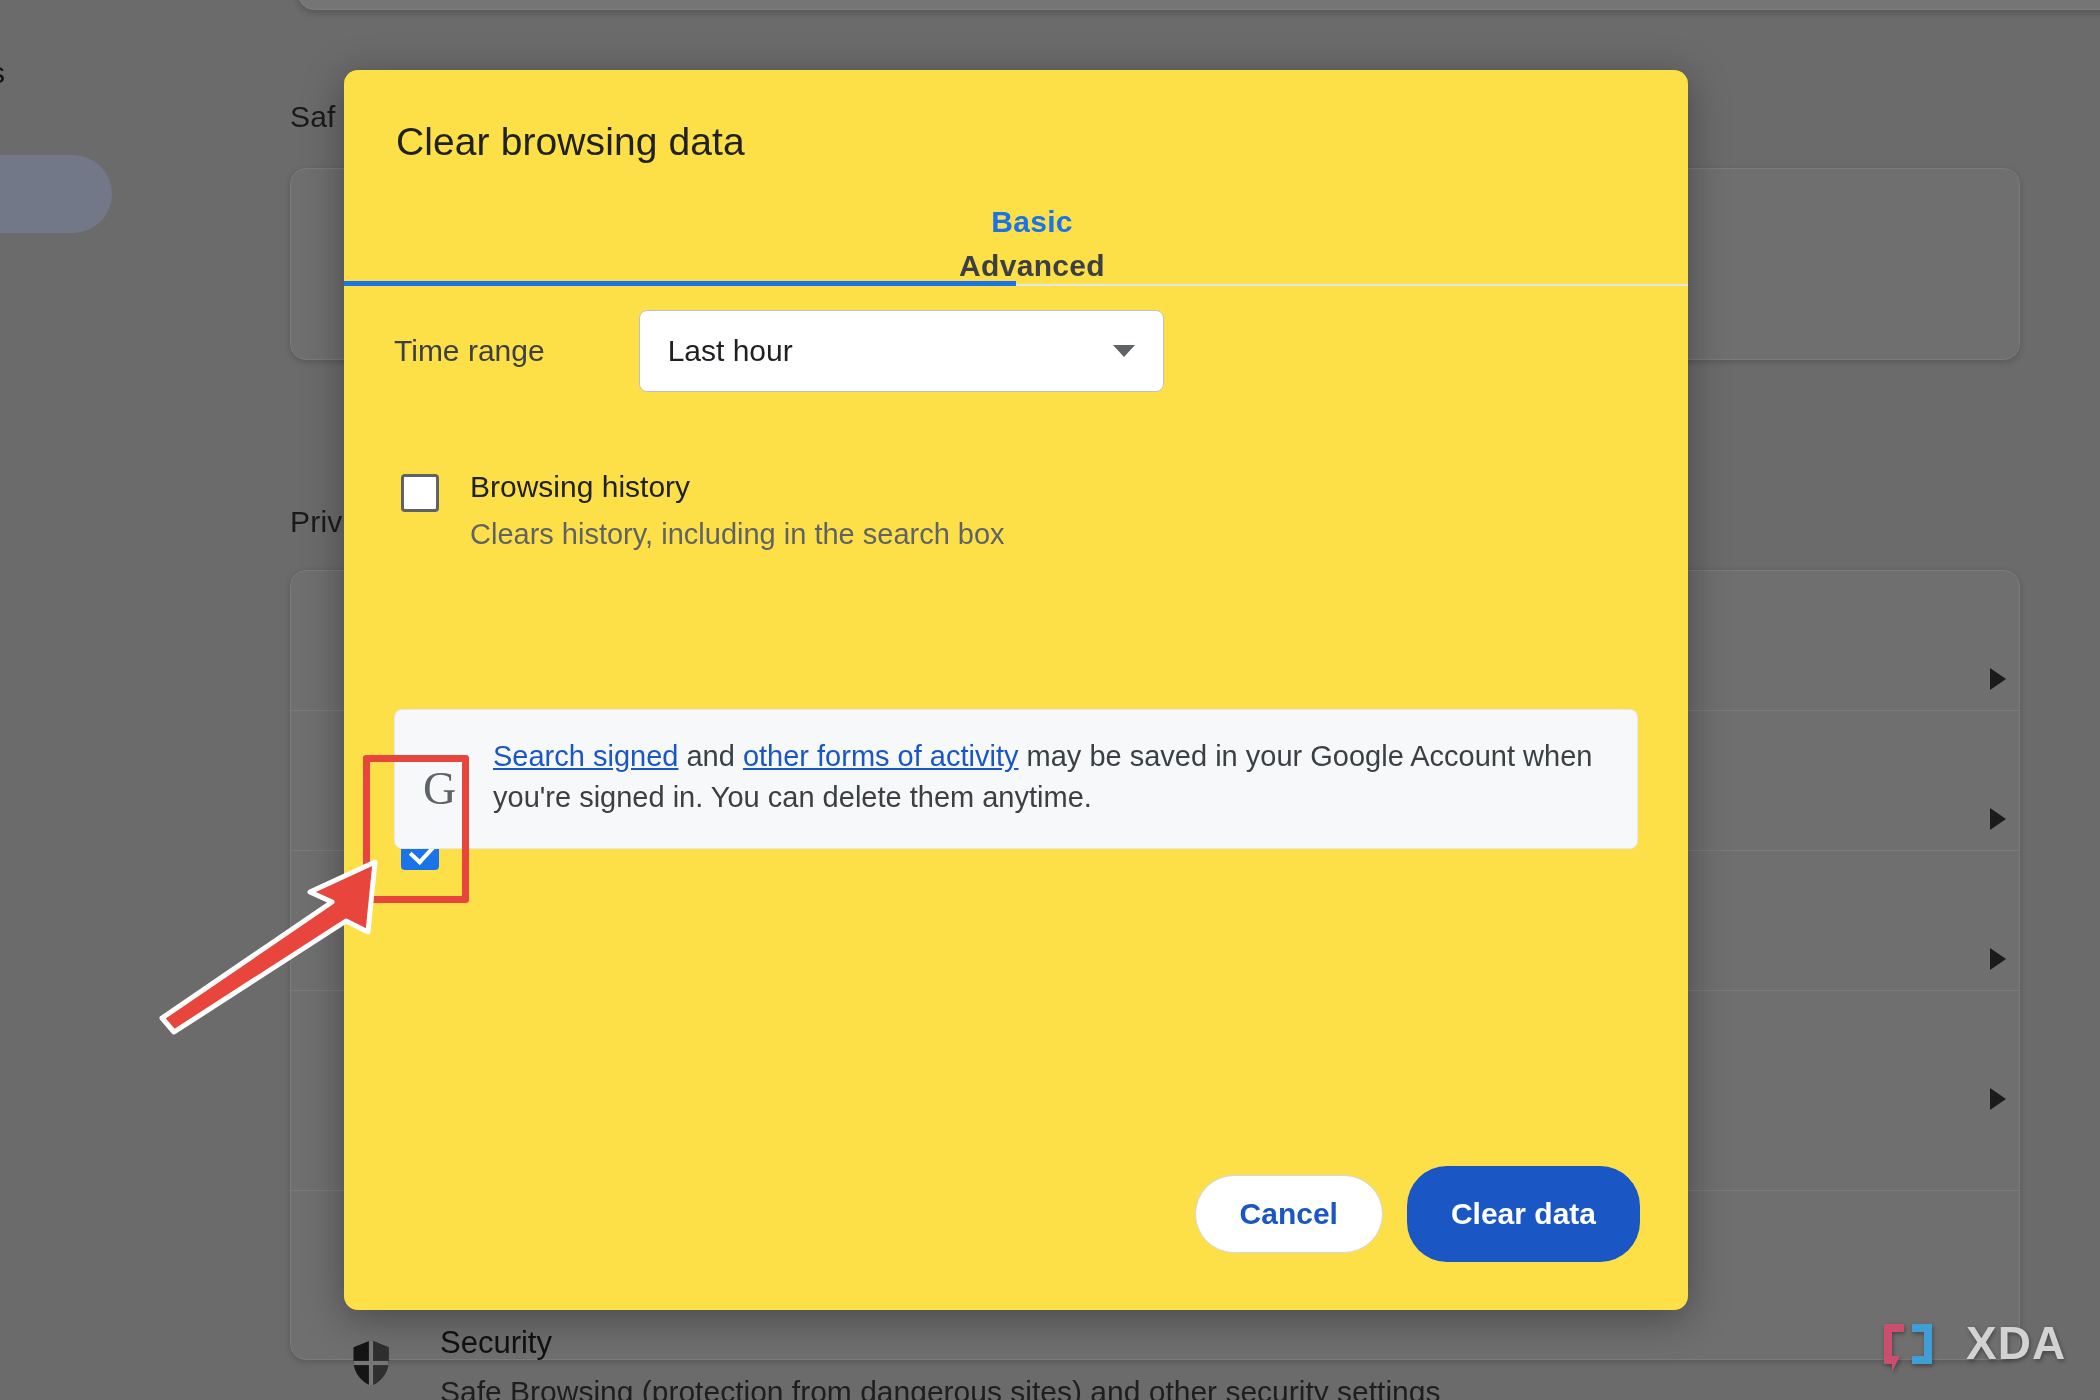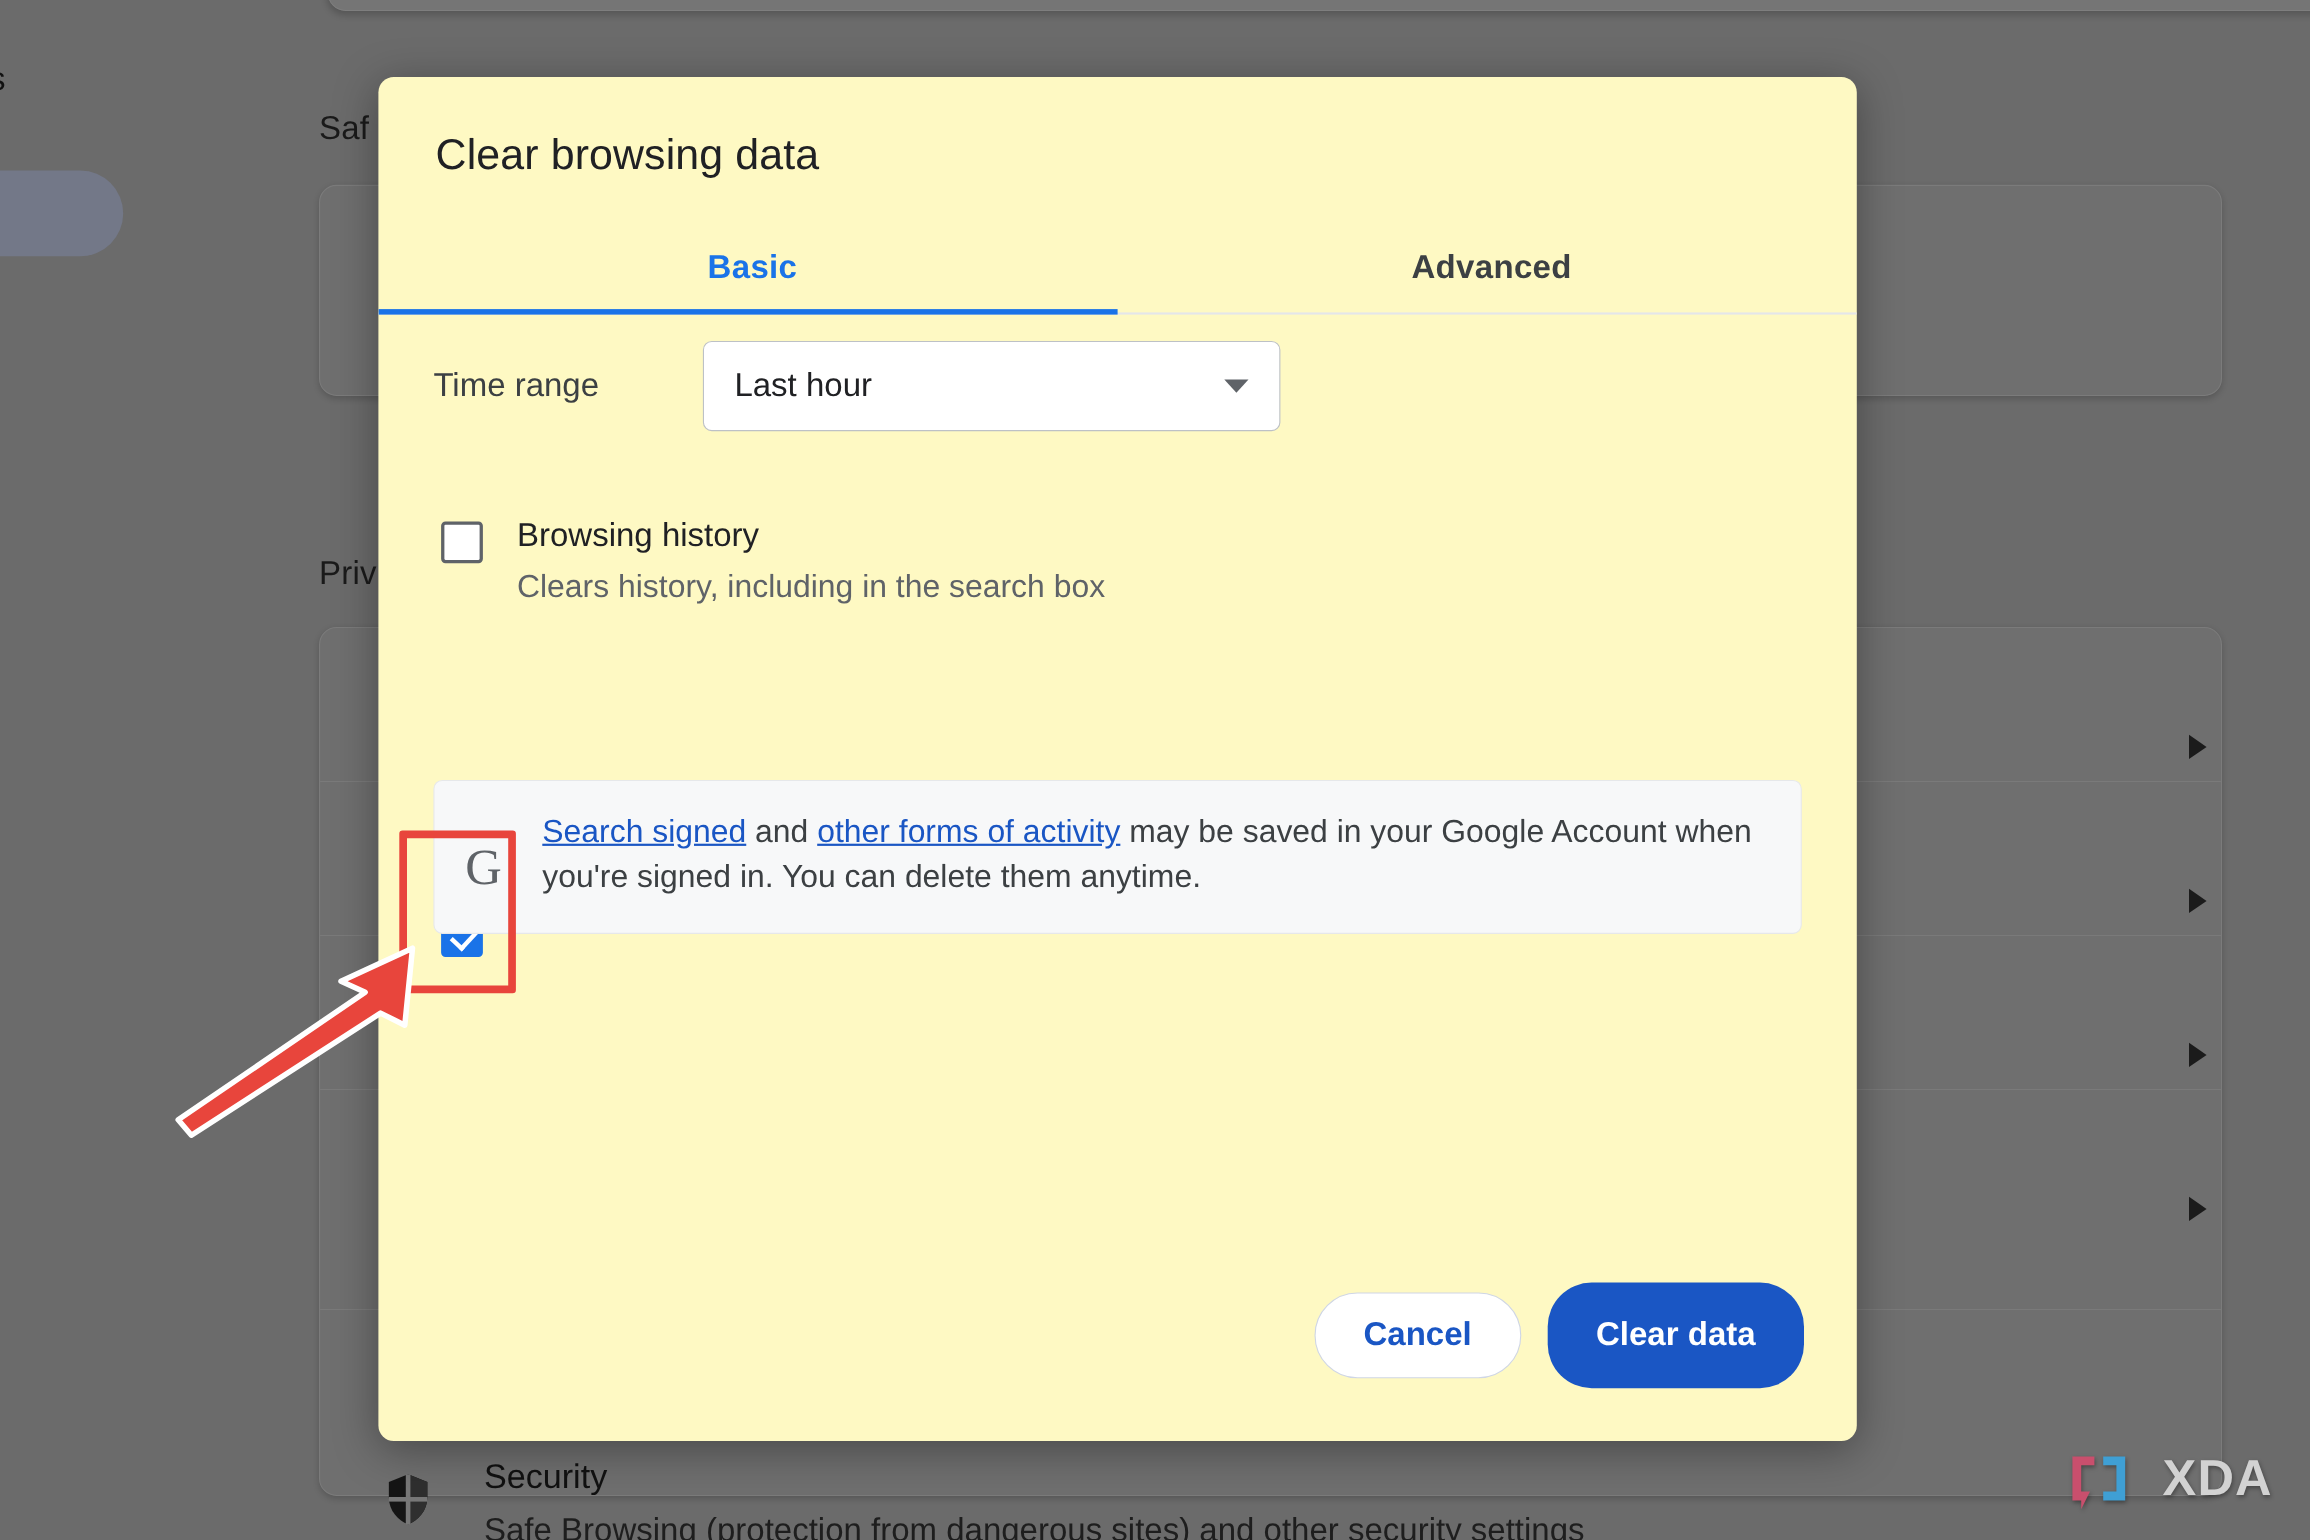--- a/index.html
+++ b/index.html
@@ -139,43 +139,44 @@
     line-height: 1;
   }
 
   
   #dialog {
     position: absolute;
     left: 344px;
     top: 70px;
     width: 1344px;
     height: 1240px;
-    background: #fef9c3;
+    background: #fde047;
     border-radius: 14px;
     box-shadow: 0 8px 40px rgba(0,0,0,0.35);
     overflow: hidden;
   }
 
   #dialog-title {
     position: absolute;
     left: 52px;
     top: 50px;
     font-size: 39px;
     color: #202124;
     letter-spacing: .1px;
   }
 
   
   #tabs {
     position: absolute;
-    left: 4px;
+    left: 16px;
     top: 130px;
     width: 100%;
     height: 88px;
     display: flex;
+    flex-direction: column;
   }
   .tab {
     flex: 1 1 50%;
     display: flex;
     align-items: center;
     justify-content: center;
     font-size: 30px;
     font-weight: 600;
     letter-spacing: .3px;
     cursor: pointer;

